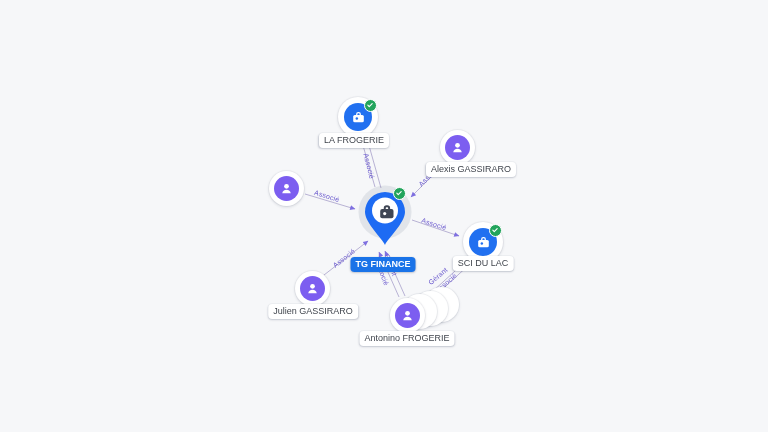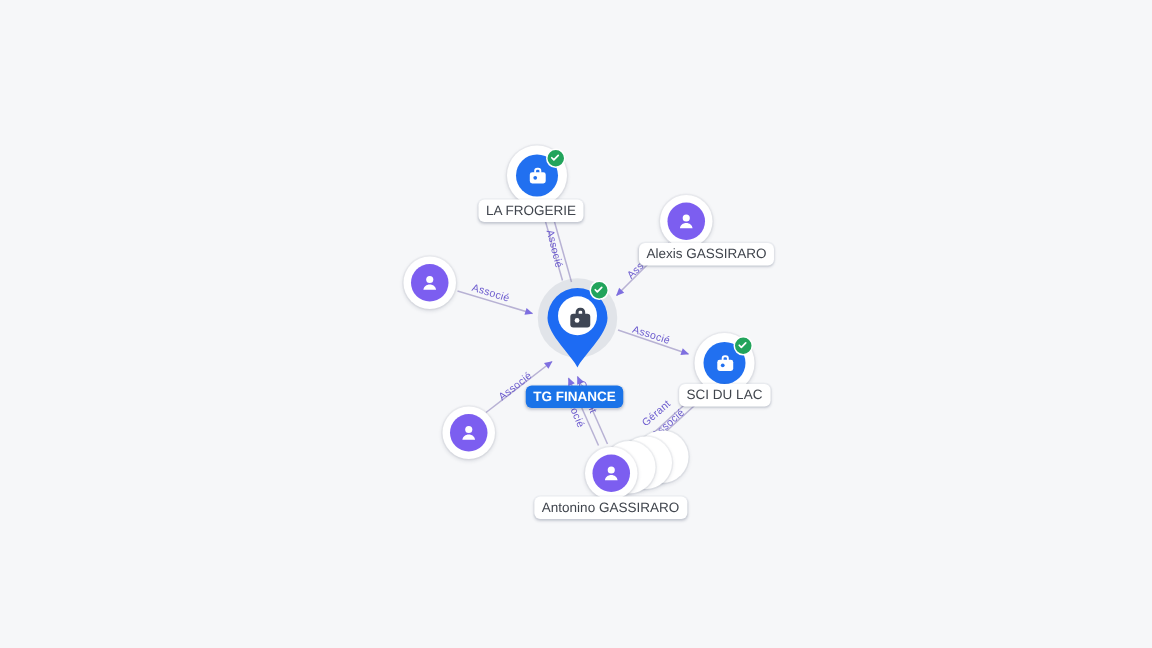--- a/index.html
+++ b/index.html
@@ -145,26 +145,27 @@
     <div class="node-label" style="left: 483px; top: 256px;">SCI DU LAC</div>
     <div class="node" style="left: 294.5px; top: 270.5px; width: 35px; height: 35px;">
       <div class="outer" style="left: 0px; top: 0px; width: 35px; height: 35px;"></div>
       <div class="inner" style="left: 5px; top: 5px; width: 25px; height: 25px; background: rgb(124, 94, 240);">
         <svg width="15" height="15" viewBox="0 0 24 24">
           <circle cx="12" cy="8.5" r="3.8" fill="#ffffff"></circle>
           <path d="M12 13.8c-3.6 0-6.3 2.3-6.8 5.6h13.6c-.5-3.3-3.2-5.6-6.8-5.6z" fill="#ffffff"></path>
         </svg>
       </div>
     </div>
+    <div class="node-label" style="left: 313px; top: 304px;">Julien GASSIRARO</div>
     <div class="node" style="left: 389.5px; top: 297.5px; width: 35px; height: 35px;">
       <div class="ghost" style="left: 34px; top: -11px; width: 35px; height: 35px;"></div>
       <div class="ghost" style="left: 23px; top: -7px; width: 35px; height: 35px;"></div>
       <div class="ghost" style="left: 12px; top: -4px; width: 35px; height: 35px;"></div>
       <div class="outer" style="left: 0px; top: 0px; width: 35px; height: 35px;"></div>
       <div class="inner" style="left: 5px; top: 5px; width: 25px; height: 25px; background: rgb(124, 94, 240);">
         <svg width="15" height="15" viewBox="0 0 24 24">
           <circle cx="12" cy="8.5" r="3.8" fill="#ffffff"></circle>
           <path d="M12 13.8c-3.6 0-6.3 2.3-6.8 5.6h13.6c-.5-3.3-3.2-5.6-6.8-5.6z" fill="#ffffff"></path>
         </svg>
       </div>
     </div>
-    <div class="node-label" style="left: 407px; top: 331px;">Antonino GASSIRARO</div>
+    <div class="node-label" style="left: 407px; top: 331px;">Antonino FROGERIE</div>
   </div>
 
 </body></html>

